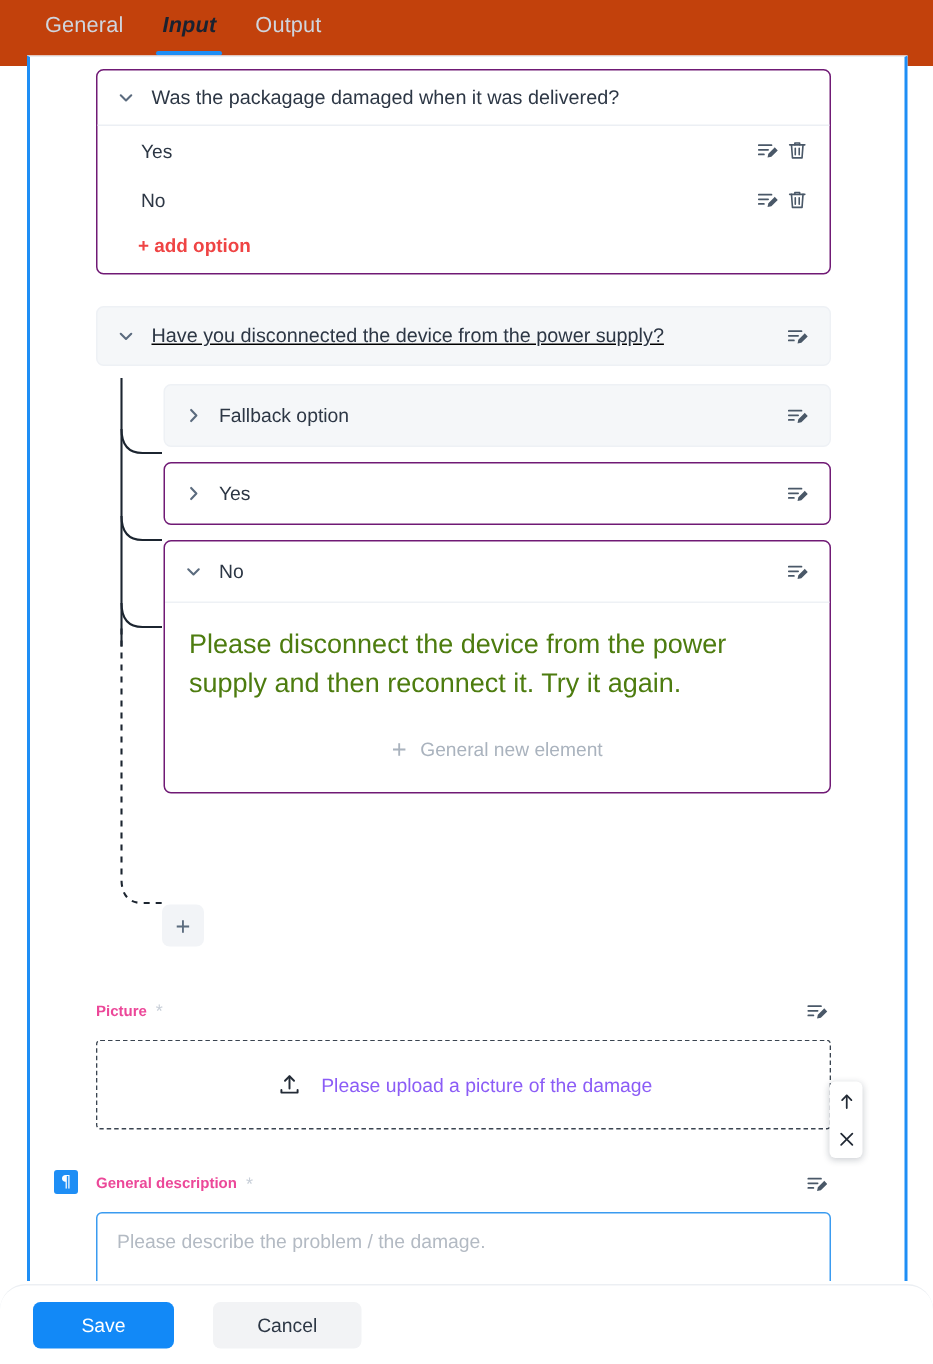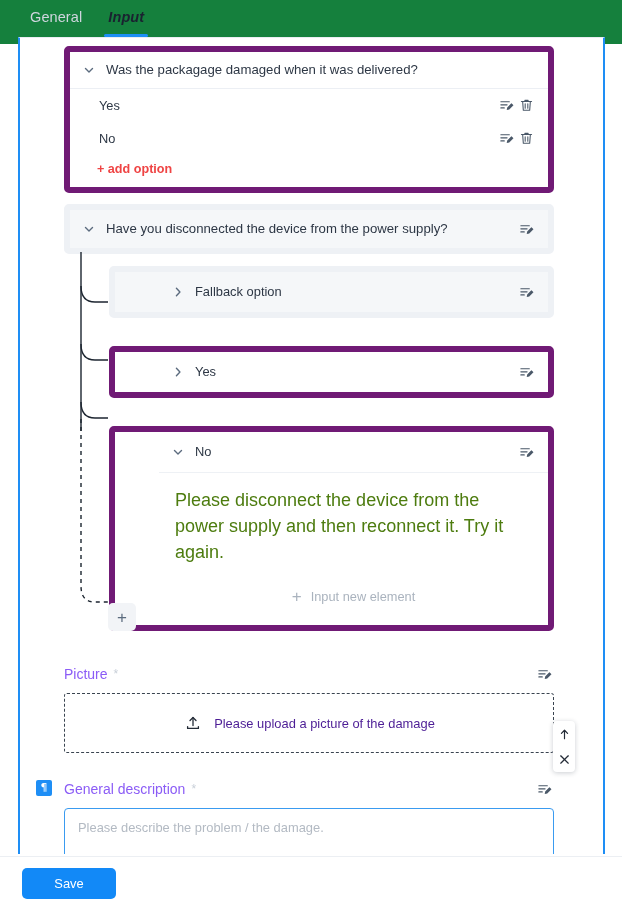--- a/index.html
+++ b/index.html
@@ -11,21 +11,21 @@
     font-family: "Liberation Sans", sans-serif;
     -webkit-font-smoothing: antialiased;
   }
 
   #root { position: relative; width: 622px; height: 909px; background: #fff; }
 
   
   .tabbar {
     position: absolute; top: 0; left: 0; width: 622px; height: 44px;
     display: flex; align-items: flex-start; padding-left: 17px; gap: 0;
-    background: #15803d;
+    background: #c2410c;
   }
   .tab {
     position: relative;
     padding: 10px 13px 12px 13px;
     font-size: 14.5px;
     color: #cfd5de;
     cursor: pointer;
     letter-spacing: .1px;
     line-height: 1;
   }
@@ -43,21 +43,21 @@
     border-top: 1px solid #e9edf2;
     border-left: 2px solid #1e8ef5;
     border-right: 2px solid #1e8ef5;
     overflow: hidden;
   }
   .panel-inner { position: relative; padding: 12px 0 0 0; }
 
   
   .card {
     background: #fff;
-    border: 6px solid #701a75;
+    border: 1px solid #701a75;
     border-radius: 5px;
   }
   .card.shaded { background: #f5f7f9; border-color: #eef1f5; }
 
   .row-head {
     display: flex; align-items: center;
     min-height: 36px;
     padding: 0 12px 0 12px;
     gap: 10px;
   }
@@ -87,24 +87,24 @@
     color: #4a5868; cursor: pointer; flex: 0 0 auto;
   }
   .icon-btn svg { display: block; }
   .addopt {
     font-size: 12.6px; font-weight: bold; color: #ef4444;
     padding: 7px 12px 11px 27px; cursor: pointer;
   }
 
   
   #q2 { position: absolute; left: 44px; top: 166px; width: 490px; }
-  #q2 .q2head { padding: 9px 12px 9px 12px; border-radius: 5px; }
+  #q2 .q2head { padding: 9px 12px 9px 12px; border-radius: 5px; text-decoration: underline; }
 
   .children { position: relative; margin-top: 12px; padding-left: 45px; }
-  .child { position: relative; margin-bottom: 28px; padding-left: 44px; }
+  .child { position: relative; margin-bottom: 10px; }
   .child .row-head { padding: 10px 12px 10px 12px; }
   .child .row-title { font-size: 12.9px; }
 
   .child-body { border-top: 1px solid #eef1f5; padding: 14px 16px 6px 16px; }
   .child-text { font-size: 18px; color: #4d7c0f; line-height: 1.45; }
   .create-new {
     display: flex; align-items: center; justify-content: center;
     gap: 9px; height: 46px; margin-top: 8px;
     color: #aab3be; font-size: 12.8px; cursor: pointer;
   }
@@ -120,32 +120,32 @@
     background: #f2f4f7;
     display: flex; align-items: center; justify-content: center;
     color: #5b6b7e; font-size: 17px; line-height: 1; cursor: pointer;
     font-weight: 300;
   }
 
   
   #picture { position: absolute; left: 44px; top: 626px; width: 490px; }
   .field-label-row { display: flex; align-items: center; gap: 6px; }
   .field-label {
-    font-size: 14px; font-weight: normal; color: #8b5cf6;
+    font-size: 10px; font-weight: bold; color: #ec4899;
   }
   .req { color: #c8cfd8; font-size: 12px; }
   .spacer { flex: 1 1 auto; }
   .dropzone {
     margin-top: 9px; height: 60px;
     border: 1.6px dashed #3a4450;
     border-radius: 3px;
     display: flex; align-items: center; justify-content: center;
     gap: 11px; cursor: pointer;
   }
-  .dz-text { font-size: 12.9px; color: #4c1d95; }
+  .dz-text { font-size: 12.9px; color: #8b5cf6; }
 
   
   #detail { position: absolute; left: 44px; top: 741px; width: 490px; }
   .pilcrow-badge {
     position: absolute; left: -28px; top: 1px;
     width: 16px; height: 16px; border-radius: 2px;
     background: #1e8ef5; color: #fff;
     font-size: 11px; line-height: 16px; text-align: center;
     font-family: "DejaVu Sans", sans-serif;
   }
@@ -164,39 +164,40 @@
     box-shadow: 0 1px 5px rgba(20,30,50,.22);
     display: flex; flex-direction: column; align-items: center; gap: 9px;
     z-index: 40;
   }
   .minibar .icon-btn { width: 18px; height: 16px; color: #232b36; }
 
   
   .footer {
     position: absolute; left: 0; top: 856px; width: 622px; height: 53px;
     background: #fff; border-top: 1px solid #eceff3;
-    display: flex; align-items: center; padding-left: 22px; gap: 26px;
+    display: flex; align-items: center; padding-left: 22px; gap: 26px; border-radius: 17px;
   }
   .btn {
     height: 31px; border-radius: 5px; border: none;
     font-size: 12.9px; cursor: pointer;
     display: inline-flex; align-items: center; justify-content: center;
     font-family: "Liberation Sans", sans-serif;
   }
   .btn-primary { width: 94px; background: #1289f7; color: #fff; }
   .btn-secondary { width: 99px; background: #f2f3f5; color: #2d3745; }
 </style>
 </head>
 <body>
 
 <div id="root">
 
   <div class="tabbar">
     <div class="tab">General</div>
     <div class="tab active">Input</div>
+    <div class="tab">Output</div>
   </div>
 
   <div class="panel">
     <div class="panel-inner">
 
       <div class="card" id="q1">
         <div class="row-head q1head">
           <span class="caret">
             <svg width="14" height="14" viewBox="0 0 16 16" fill="none" stroke="currentColor" stroke-width="1.6" stroke-linecap="round" stroke-linejoin="round">
                 <path d="M4 6.3 L8 10.2 L12 6.3"></path>
@@ -334,21 +335,21 @@
                     <path d="M2 7.3h6.6"></path>
                     <path d="M2 10.6h3.6"></path>
                     <path d="M13.3 6.4 9.3 10.4l-.35 1.7 1.7-.35 4-4z" stroke-width="1.15" fill="currentColor"></path>
                   </svg>
               </span>
             </div>
             <div class="child-body">
               <div class="child-text">Please disconnect the device from the power supply and then reconnect it. Try it again.</div>
               <div class="create-new">
                 <span class="plus-sm">+</span>
-                <span>Input new element</span>
+                <span>General new element</span>
               </div>
             </div>
           </div>
 
         </div>
       </div>
 
       <div class="addbtn">+</div>
 
       <div id="picture">
@@ -408,15 +409,16 @@
     <span class="icon-btn">
       <svg width="13" height="13" viewBox="0 0 16 16" fill="none" stroke="currentColor" stroke-width="1.45" stroke-linecap="round">
           <path d="M3.4 3.4 12.6 12.6"></path>
           <path d="M12.6 3.4 3.4 12.6"></path>
         </svg>
     </span>
   </div>
 
   <div class="footer">
     <button class="btn btn-primary">Save</button>
+    <button class="btn btn-secondary">Cancel</button>
   </div>
 
 </div>
 
 </body></html>

